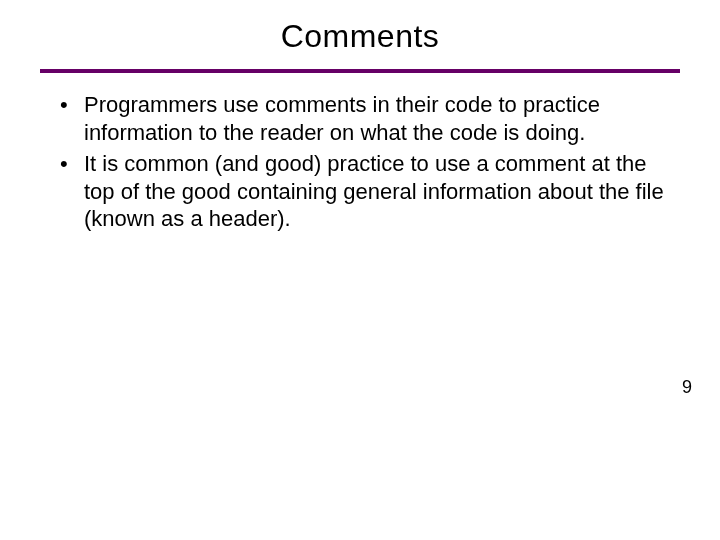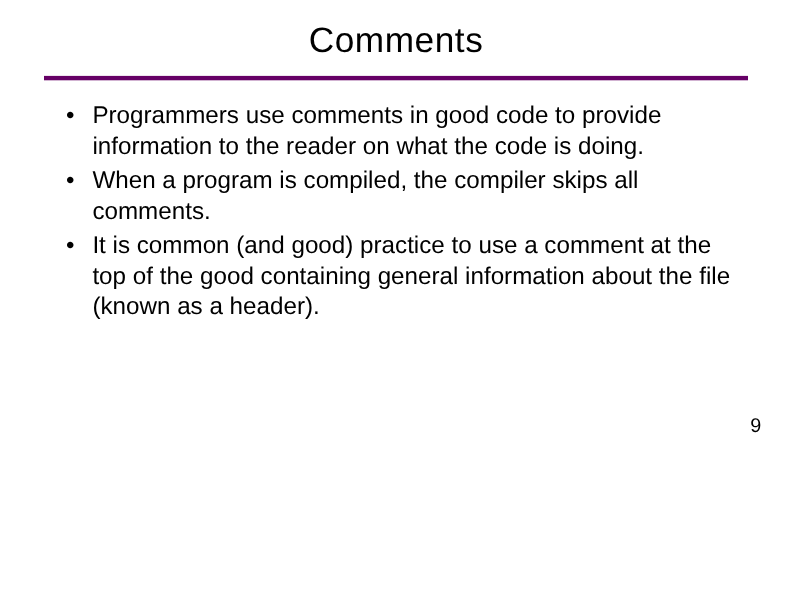--- a/index.html
+++ b/index.html
@@ -61,18 +61,17 @@
     color: #000;
   }
 </style>
 </head>
 <body>
 
 <div class="slide">
   <h1 class="title">Comments</h1>
   <hr class="rule">
   <ul class="bullets">
-    <li>Programmers use comments in good code to provide information to the reader on what the code is doing.</li>
-    <li>When a program is compiled, the compiler skips all comments.</li>
+    <li>Programmers use comments in their code to practice information to the reader on what the code is doing.</li>
     <li>It is common (and good) practice to use a comment at the top of the good containing general information about the file (known as a header).</li>
   </ul>
   <div class="page-number">9</div>
 </div>
 
 </body></html>

